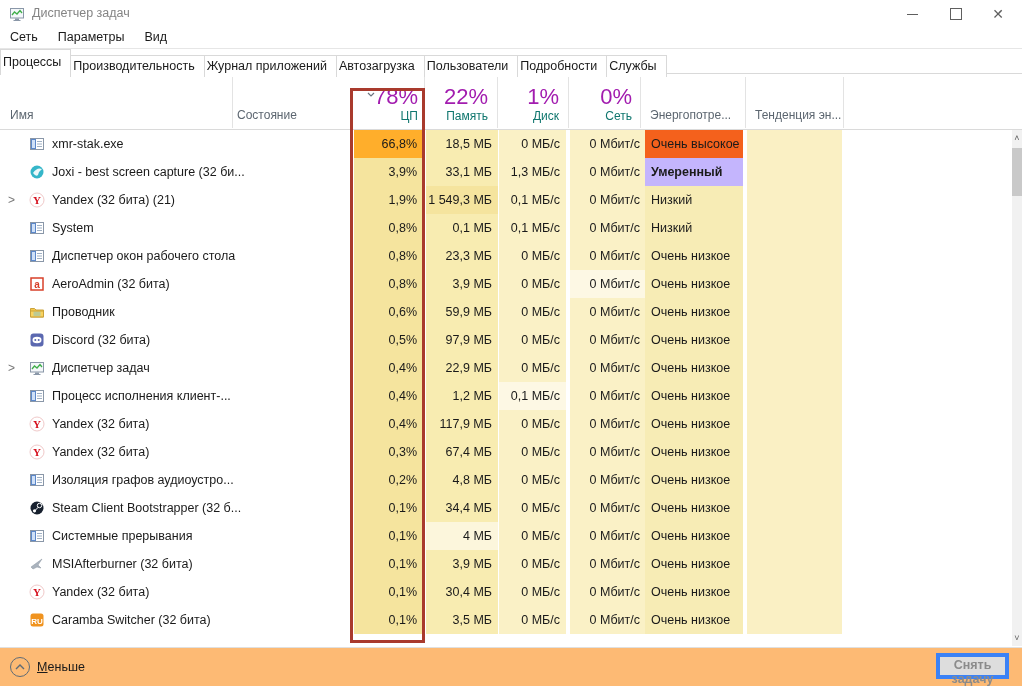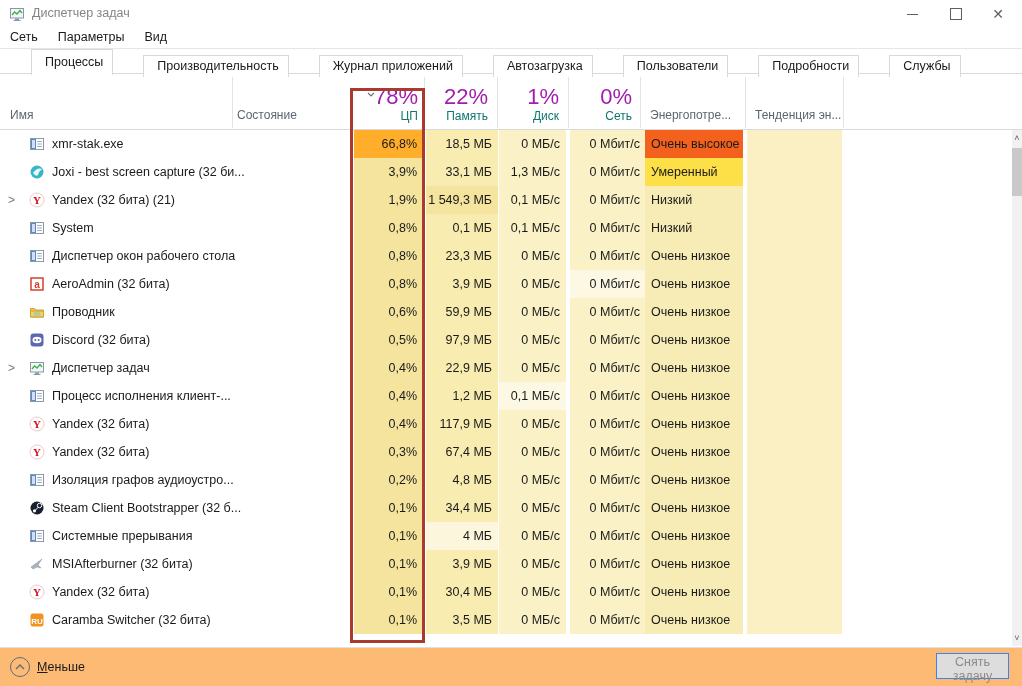--- a/index.html
+++ b/index.html
@@ -16,21 +16,21 @@
   .glyph-max{display:block;width:10px;height:10px;border:1px solid #5f5f5f;}
 
   
   .menubar{position:absolute;left:0;top:28px;width:100%;height:20px;border-bottom:1px solid #e6e6e6;}
   .menu-item{display:inline-block;padding:2px 10px;color:#1a1a1a;}
   .menu-item:first-child{margin-left:0;}
 
   
   .tabbar{position:absolute;left:0;top:49px;width:100%;height:25px;border-bottom:1px solid #d9d9d9;box-sizing:border-box;}
   .tab{display:inline-block;vertical-align:bottom;background:#fff;border:1px solid #d9d9d9;border-bottom:none;
-       padding:3px 9px 4px 13px;margin-right:-1px;position:relative;top:2px;color:#1a1a1a;margin-left:31px;}
+       padding:3px 9px 4px 2px;margin-right:-1px;position:relative;top:2px;color:#1a1a1a;}
   .tab.active{top:0;padding-top:5px;padding-bottom:6px;z-index:2;}
 
   
   .thead{position:absolute;left:0;top:74px;width:100%;height:56px;border-bottom:1px solid #dadada;box-sizing:border-box;}
   .colsep{position:absolute;top:3px;bottom:1px;width:1px;background:#e3e3e3;}
   .h-label{position:absolute;bottom:7px;color:#5c6670;font-size:12px;}
   .h-num{position:absolute;top:0;height:56px;}
   .h-num .pct{position:absolute;top:10px;right:6px;font-size:22px;color:#a21caf;}
   .h-num .sub{position:absolute;bottom:7px;right:6px;font-size:12px;color:#0f766e;}
   .sort-caret{position:absolute;left:12px;top:14px;}
@@ -45,40 +45,40 @@
   .cell.num{text-align:right;padding-right:6px;}
   .c-cpu {left:354px;width:69px;background:#f5e49e;}
   .c-cpu.hot{background:#ffae2b;}
   .c-mem {left:426px;width:72px;background:#f8ecb1;}
   .c-mem.mid{background:#f5e49e;}
   .c-mem.zero{background:#fcf6dc;}
   .c-disk{left:499px;width:67px;background:#faf1c6;}
   .c-net {left:570px;width:76px;background:#faf1c6;}
   .cell.lighter{background:#fdf8e4;}
   .c-power{left:645px;width:98px;background:#f7ecb5;padding-left:6px;white-space:nowrap;overflow:hidden;}
-  .c-power.moderate{background:#fde047;}
+  .c-power.moderate{background:#c4b5fd;font-weight:bold;}
   .c-power.veryhigh{background:#f4611c;}
   .c-trend{left:747px;width:95px;background:#faf0c4;}
 
   
   .cpu-highlight{position:absolute;left:350px;top:88px;width:75px;height:555px;
                  border:3px solid #a93a2d;box-sizing:border-box;pointer-events:none;z-index:5;}
 
   
   .vscroll{position:absolute;right:0;top:130px;width:10px;height:516px;background:#f1f1f1;}
   .vscroll .arrow{position:absolute;left:0;width:10px;height:16px;color:#606060;font-size:9px;line-height:16px;text-align:center;}
   .vscroll .up{top:0;} .vscroll .down{bottom:0;}
   .vscroll .thumb{position:absolute;left:0;top:18px;width:10px;height:48px;background:#c9c9c9;}
 
   
   .footer{position:absolute;left:0;top:647px;width:100%;height:39px;border-top:1px solid #e0e0e0;background:#fdba74;}
   .less{position:absolute;left:10px;top:9px;display:flex;align-items:center;gap:7px;cursor:default;}
   .less .circ{width:18px;height:18px;border:1px solid #5f6b76;border-radius:50%;display:flex;align-items:center;justify-content:center;}
-  .endtask{position:absolute;right:13px;top:5px;width:73px;height:26px;background:#dddddd;border:1px solid #3b82f6;
-           color:#8b8b8b;font-size:12.5px;font-family:"Liberation Sans",sans-serif;}
+  .endtask{position:absolute;right:13px;top:5px;width:73px;height:26px;background:#dddddd;border:4px solid #3b82f6;
+           color:#8b8b8b;font-size:12.5px;font-family:"Liberation Sans",sans-serif;font-weight:bold;}
   .u{text-decoration:underline;}
 </style>
 </head>
 <body>
 
 <div id="app">
 
   <div class="titlebar">
     <span class="appicon">
       <svg width="16" height="16" viewBox="0 0 16 16">

